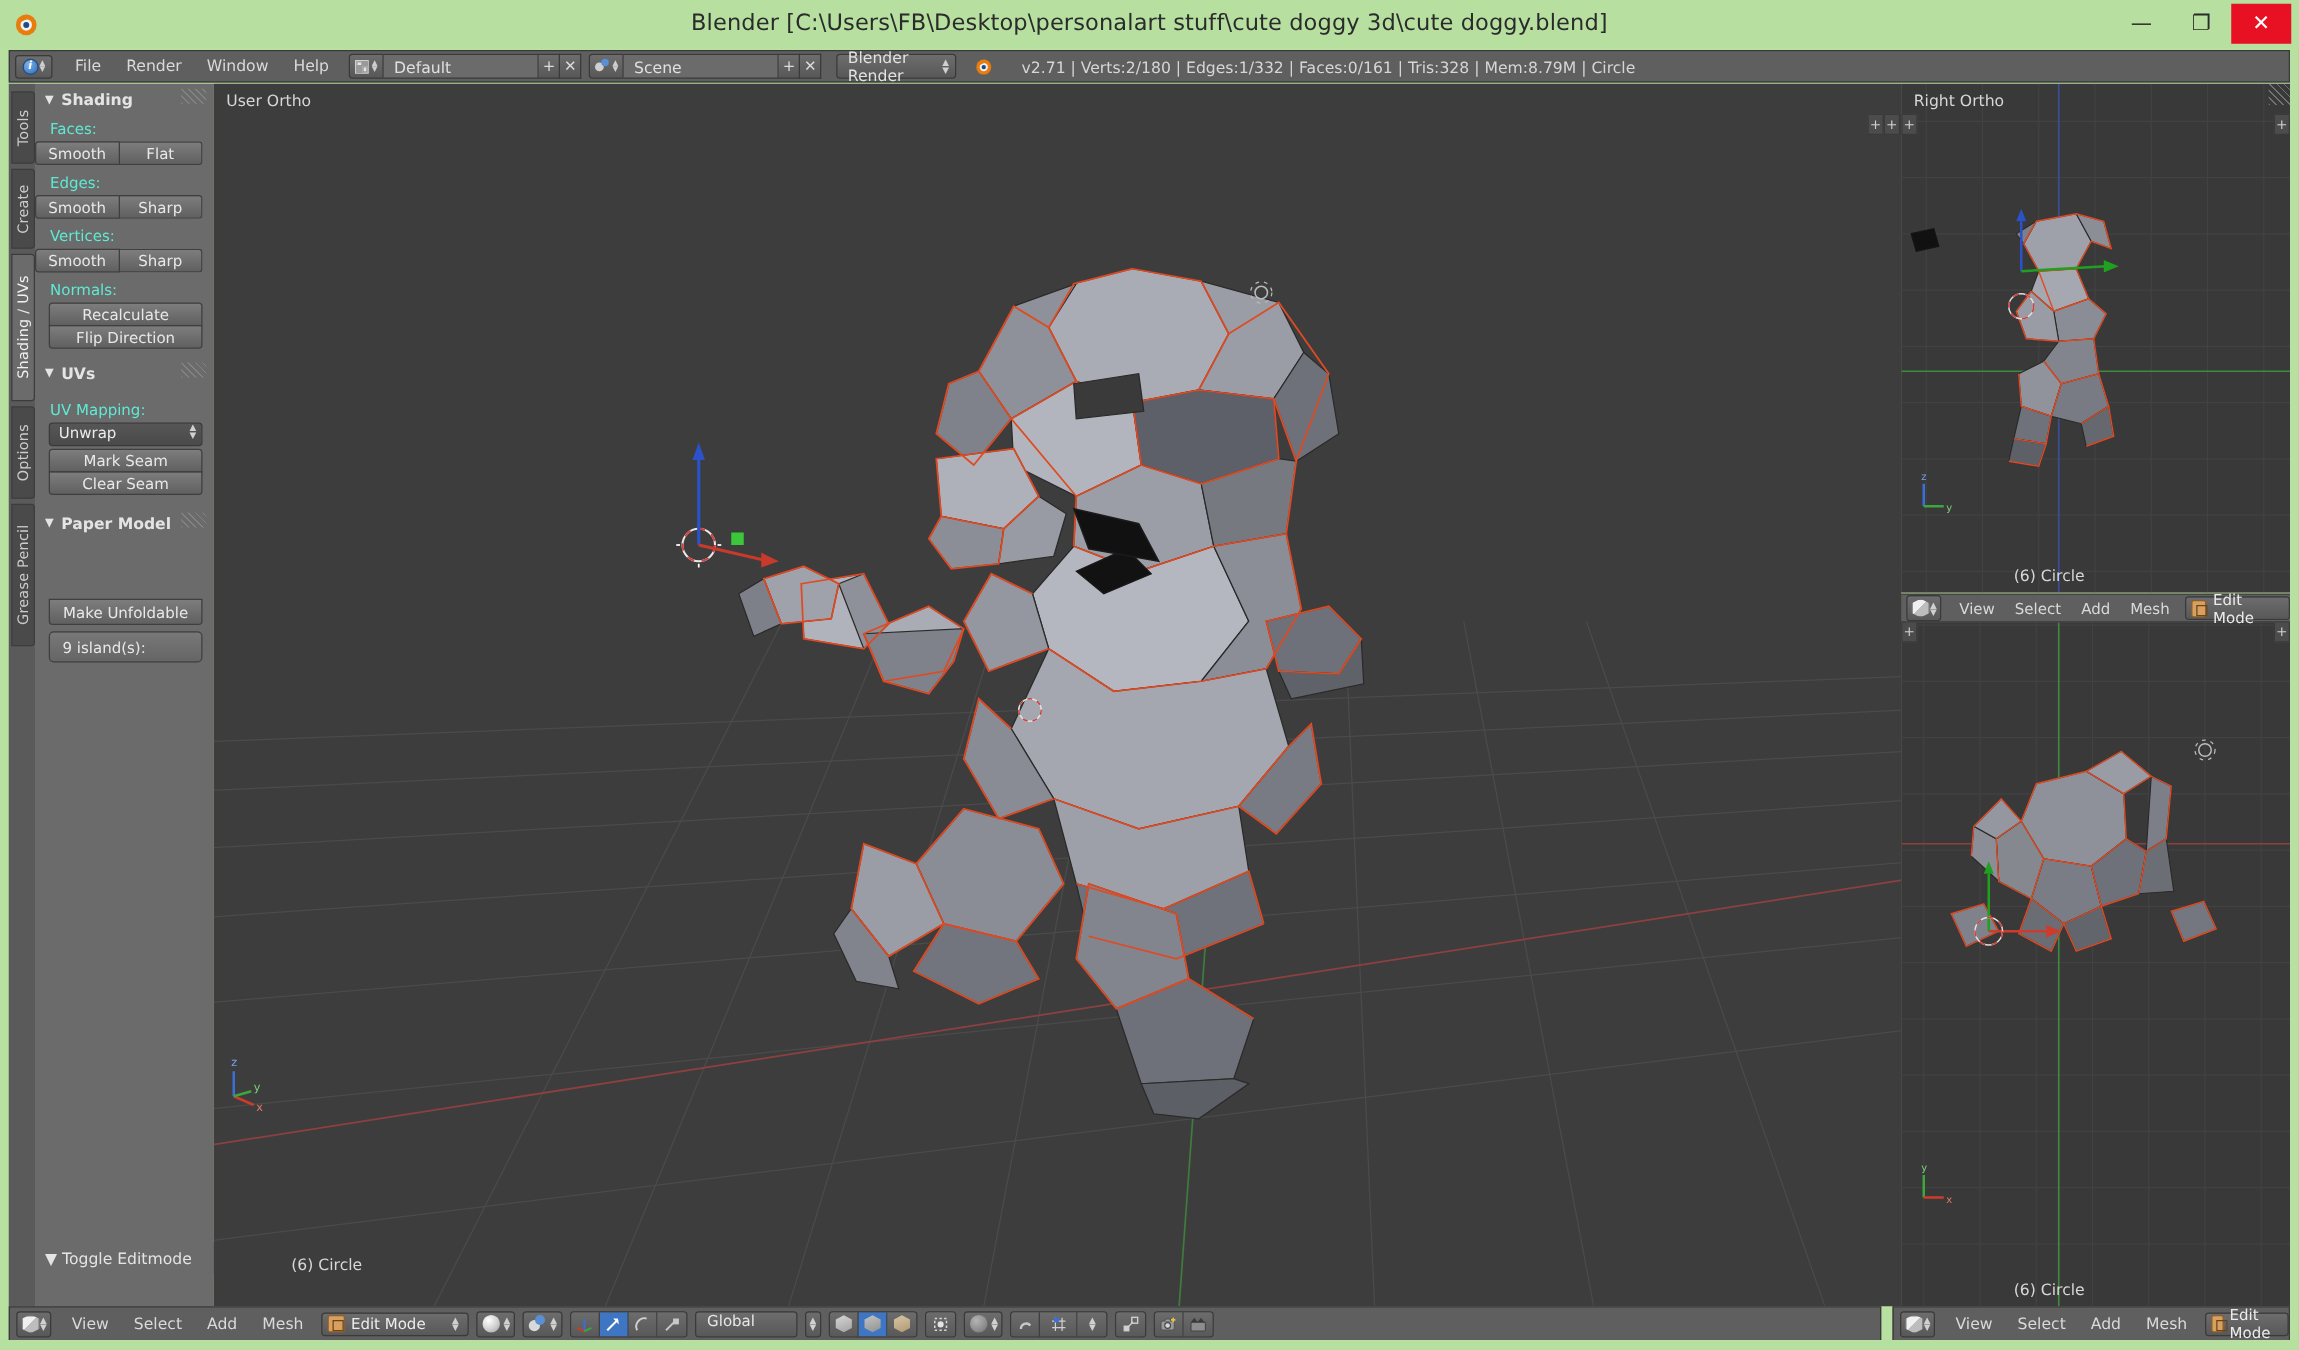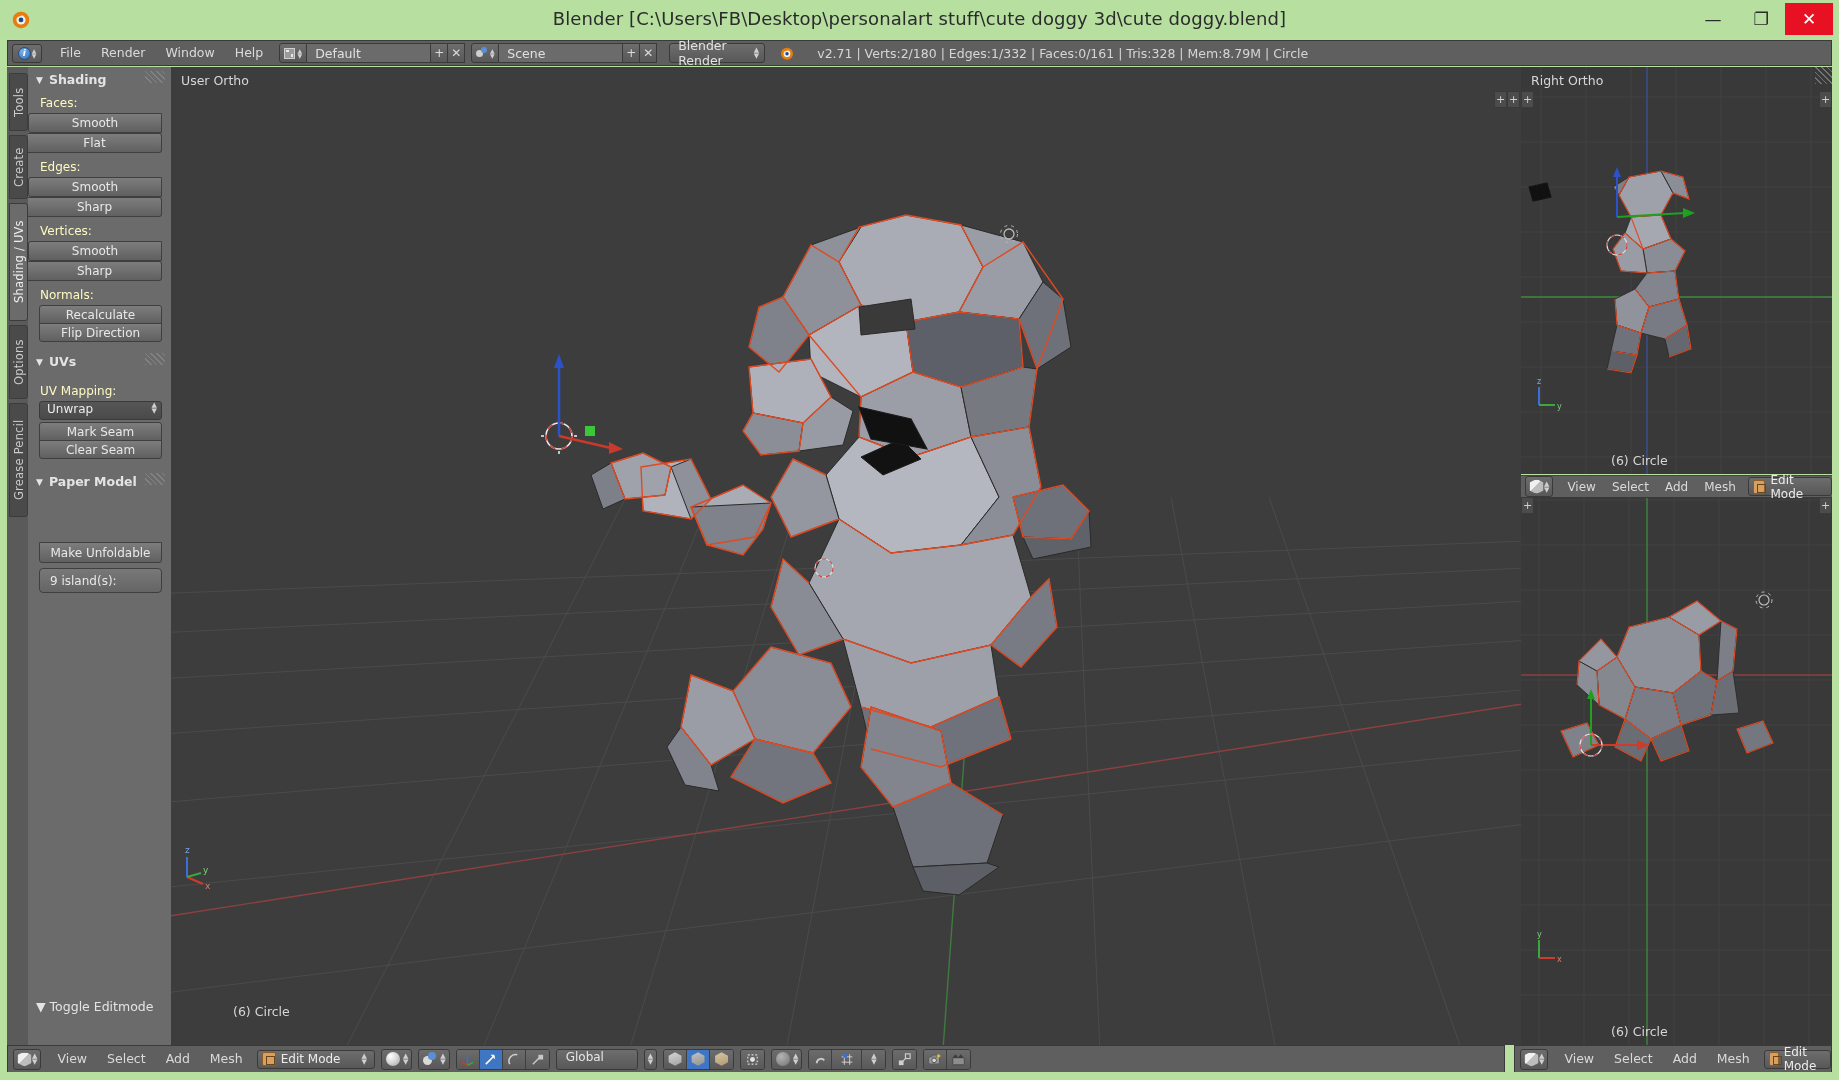--- a/index.html
+++ b/index.html
@@ -148,22 +148,22 @@
     color: #e4e4e4; font-size: 12.5px; font-weight: bold;
     padding: 5px 0 5px 8px;
     position: relative;
   }
   .panel-header .tri { font-size: 9px; color:#e4e4e4; }
   .grip {
     position: absolute; right: 6px; top: 4px; width: 20px; height: 12px;
     background: repeating-linear-gradient(45deg, #8a8a8a 0 1px, transparent 1px 4px);
     opacity: .75;
   }
-  .sublabel { color: #fef9c3; font-size: 12px; padding: 4px 0 3px 12px; }
-  .btn-row { display:flex; margin: 0 9px 3px 0; flex-direction: column; }
+  .sublabel { color: #5eead4; font-size: 12px; padding: 4px 0 3px 12px; }
+  .btn-row { display:flex; margin: 0 9px 3px 0; }
   .bl-btn {
     flex: 1; height: 19px; line-height: 18px;
     background: linear-gradient(#7d7d7d,#606060);
     border: 1px solid #3f3f3f;
     color: #e8e8e8; font-size: 12px; text-align: center;
   }
   .btn-row .bl-btn:first-child { border-radius: 3px 0 0 3px; }
   .btn-row .bl-btn:last-child  { border-radius: 0 3px 3px 0; border-left: none; }
   .bl-btn.single { border-radius: 3px; margin-top: 48px; }
   .btn-stack { margin: 0 9px 2px 11px; }

